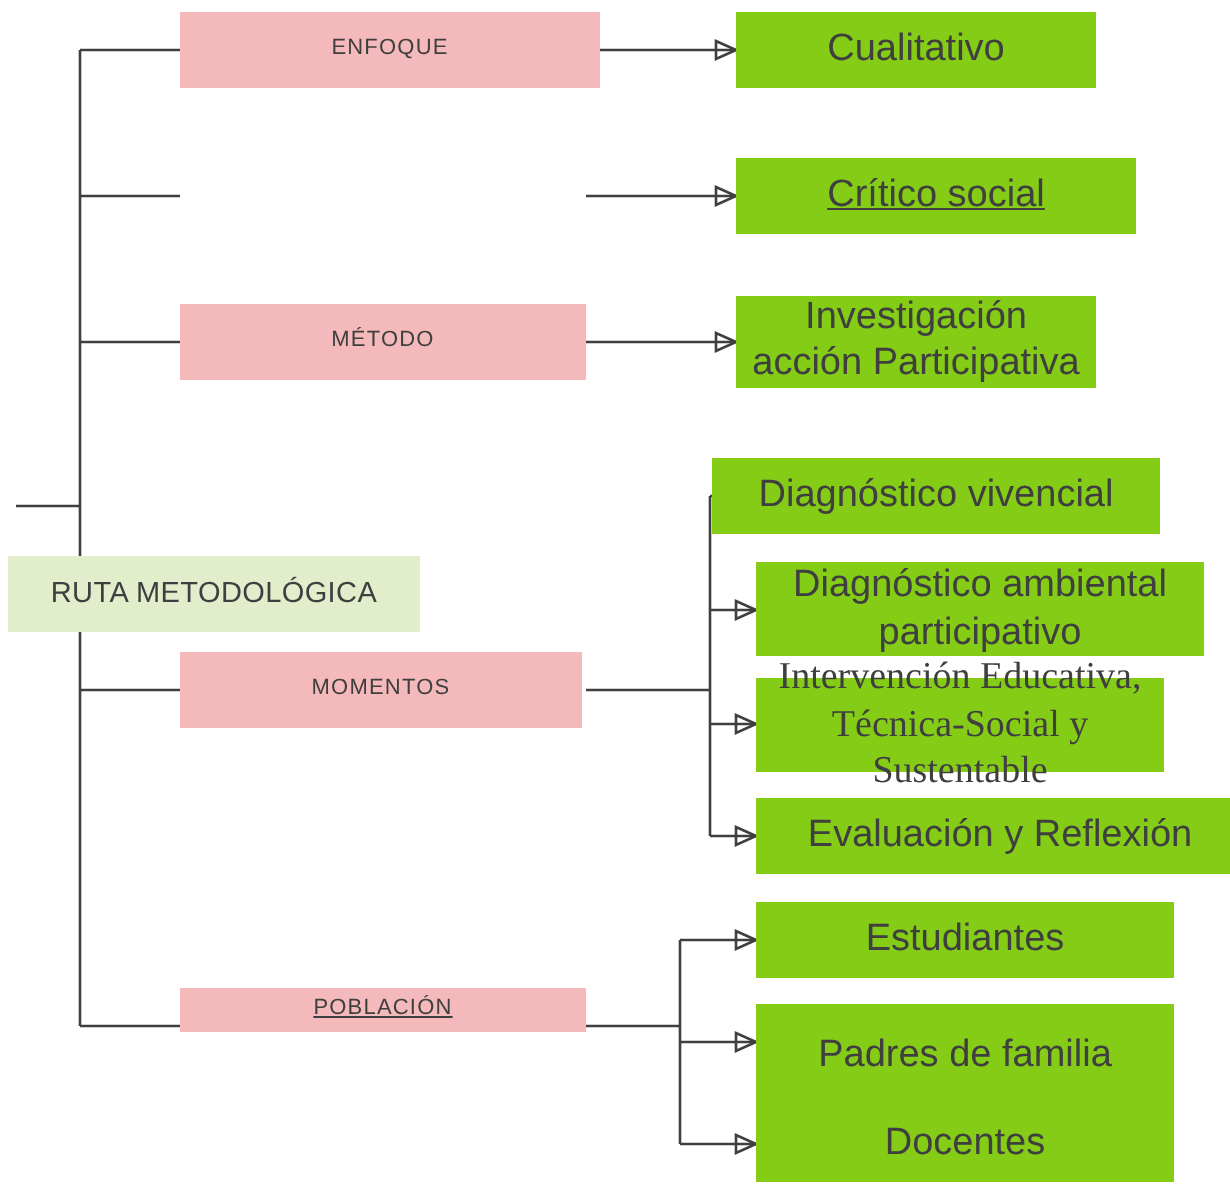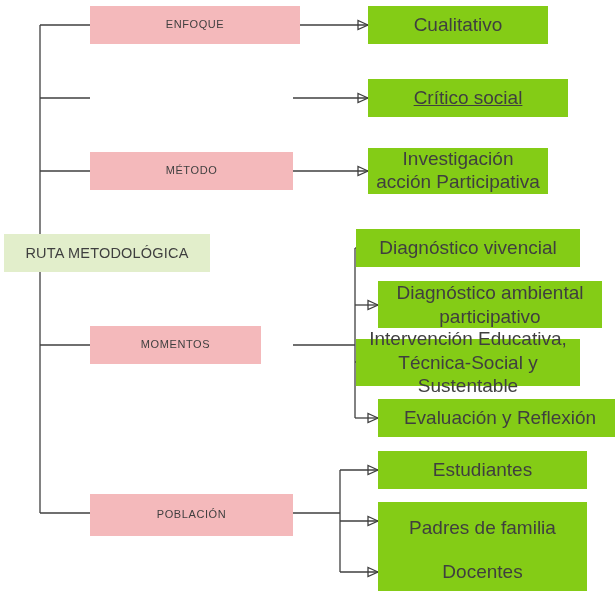--- a/index.html
+++ b/index.html
@@ -23,20 +23,21 @@
     justify-content: center;
     text-align: center;
     line-height: 1.25;
     color: #3a3a3a;
   }
   .root-node {
     background: #e2eecb;
     font-size: 14.5px;
     letter-spacing: 0.2px;
     color: #3f3f3f;
+    margin-top: 44px;
   }
   .cat-node {
     background: #f4b9bb;
     font-size: 11px;
     letter-spacing: 0.6px;
     color: #3f3f3f;
   }
   .val-node {
     background: #84cc16;
     font-size: 19px;
@@ -127,44 +128,44 @@
   <div class="node root-node" style="left:4px; top:234px; width:206px; height:38px;">
     <span>RUTA METODOLÓGICA</span>
   </div>
 
   <div class="node cat-node" style="left:90px; top:6px; width:210px; height:38px;">
     <span>ENFOQUE</span>
   </div>
   <div class="node cat-node" style="left:90px; top:152px; width:203px; height:38px;">
     <span>MÉTODO</span>
   </div>
-  <div class="node cat-node" style="left:90px; top:326px; width:171px; height:38px;">
+  <div class="node cat-node" style="left:90px; top:326px; width:201px; height:38px;">
     <span>MOMENTOS</span>
   </div>
-  <div class="node cat-node" style="left:90px; top:494px; width:203px; height:42px;">
+  <div class="node cat-node" style="left:90px; top:494px; width:203px; height:22px;text-decoration:underline;">
     <span>POBLACIÓN</span>
   </div>
 
   <div class="node val-node" style="left:368px; top:6px; width:180px; height:38px;">
     <span>Cualitativo</span>
   </div>
   <div class="node val-node" style="left:368px; top:79px; width:200px; height:38px;text-decoration:underline;">
     <span>Crítico social</span>
   </div>
   <div class="node val-node" style="left:368px; top:148px; width:180px; height:46px; padding:0 8px;align-items:flex-end;">
     <span>Investigación acción Participativa</span>
   </div>
 
   <div class="node val-node" style="left:356px; top:229px; width:224px; height:38px;">
     <span>Diagnóstico vivencial</span>
   </div>
   <div class="node val-node" style="left:378px; top:281px; width:224px; height:47px; padding:0 0;">
     <span>Diagnóstico ambiental participativo</span>
   </div>
-  <div class="node val-node" style="left:356px; top:339px; width:224px; height:47px; padding:0 6px;">
+  <div class="node val-node" style="left:378px; top:339px; width:204px; height:47px; padding:0 6px;font-family:Liberation Serif, serif;">
     <span>Intervención Educativa, Técnica-Social y Sustentable</span>
   </div>
   <div class="node val-node" style="left:378px; top:399px; width:244px; height:38px;">
     <span>Evaluación y Reflexión</span>
   </div>
 
   <div class="node val-node" style="left:378px; top:451px; width:209px; height:38px;align-items:center;">
     <span>Estudiantes</span>
   </div>
   <div class="node val-node" style="left:378px; top:502px; width:209px; height:52px;">

